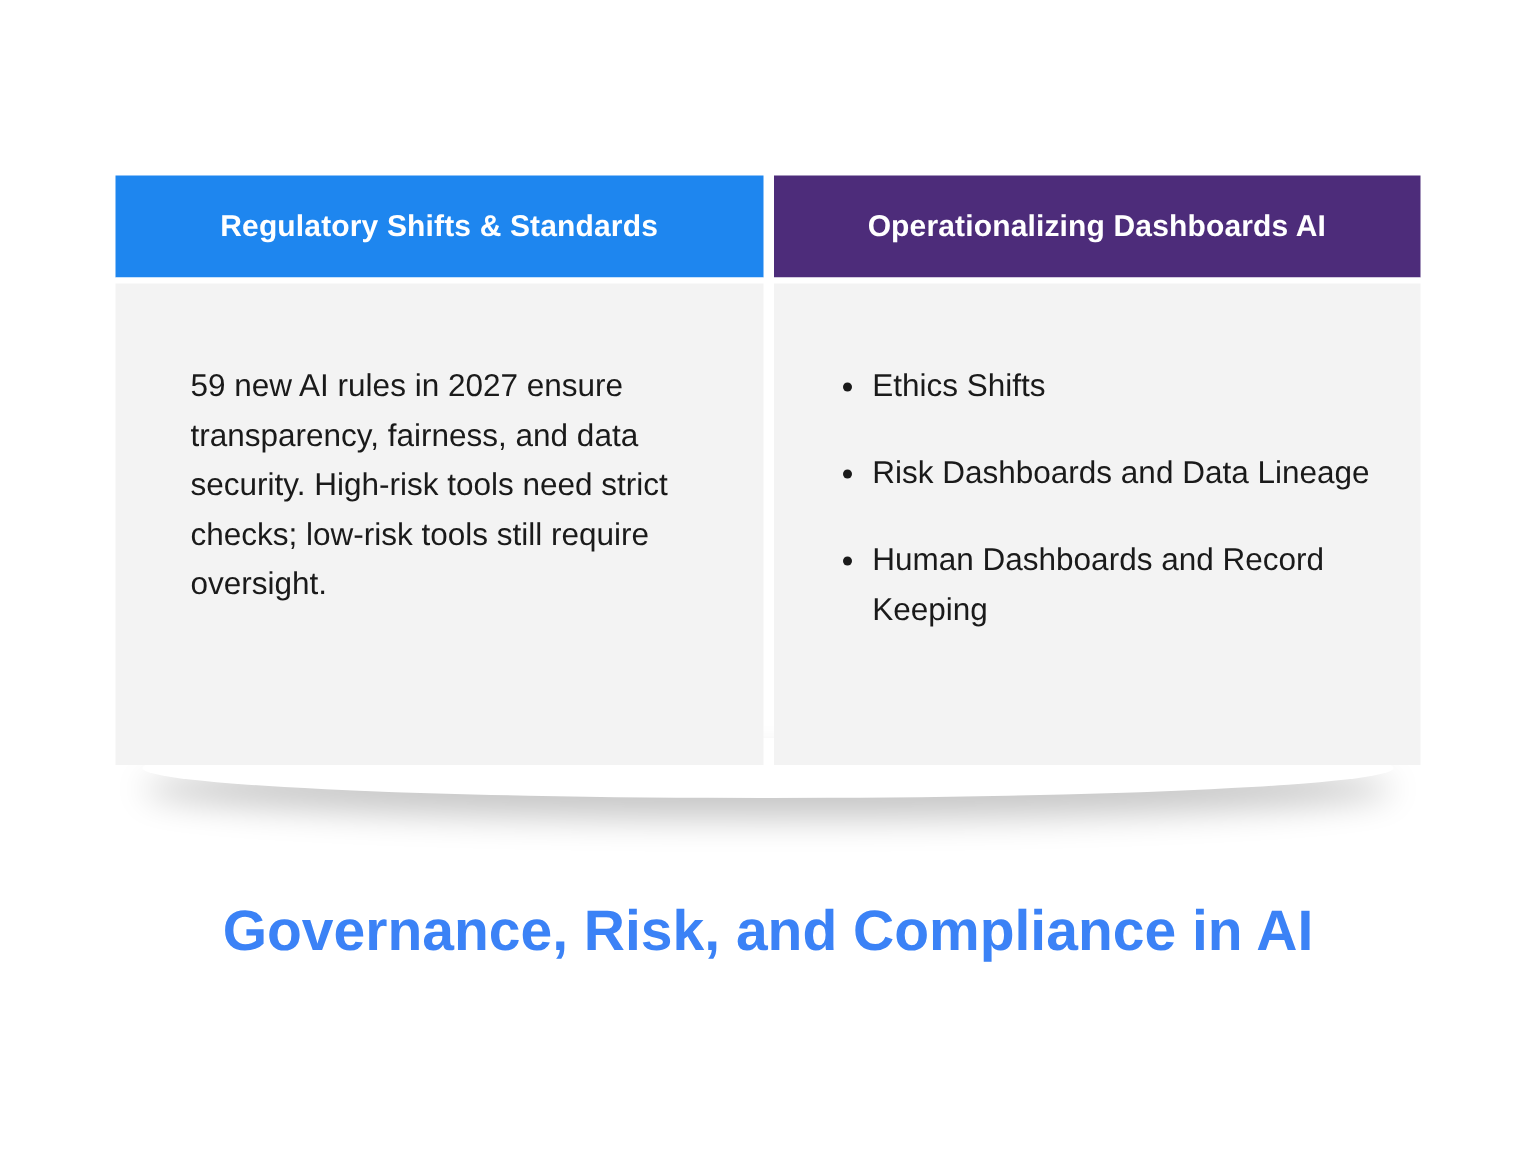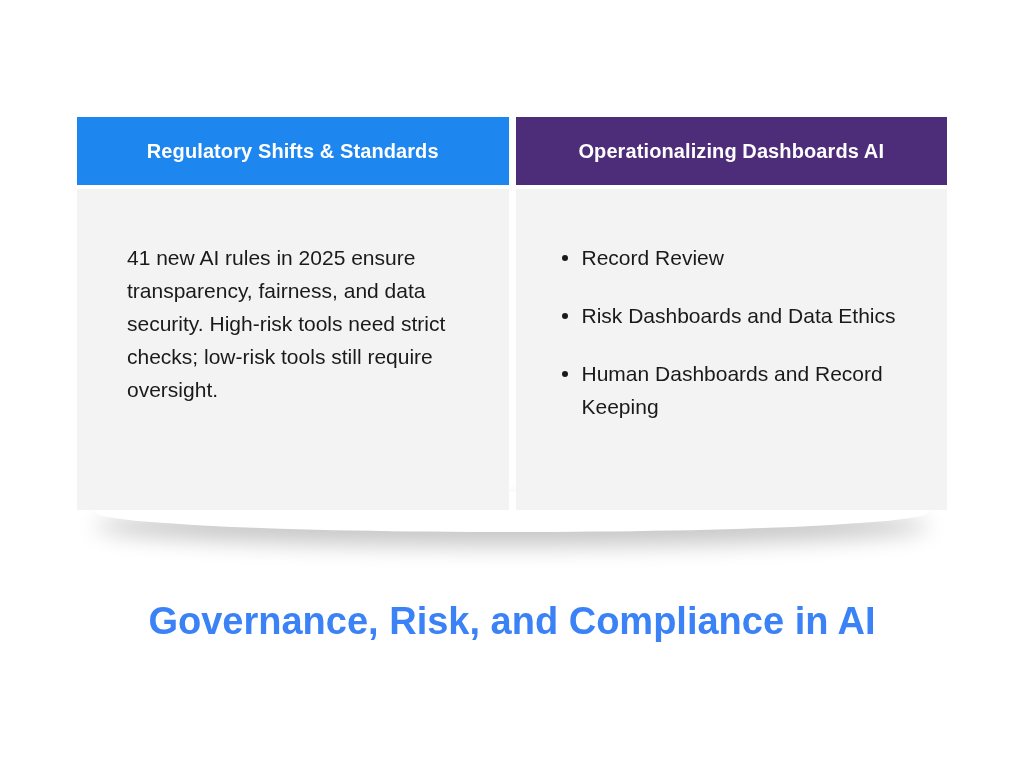--- a/index.html
+++ b/index.html
@@ -44,31 +44,31 @@
 
 <div class="panel-shadow"></div>
 
 <div class="cols">
   <div class="col left">
     <div class="col-header" style="background:#1e86ef;">
       <span>Regulatory Shifts &amp; Standards</span>
     </div>
     <div class="col-gap"></div>
     <div class="col-body">
-      <p>41 new AI rules in 2025 ensure transparency, fairness, and data security. High-risk tools need strict checks; low-risk tools still require oversight.</p>
+      <p>59 new AI rules in 2027 ensure transparency, fairness, and data security. High-risk tools need strict checks; low-risk tools still require oversight.</p>
     </div>
   </div>
   <div class="col right">
     <div class="col-header" style="background:#4d2c7a;">
       <span>Operationalizing Dashboards AI</span>
     </div>
     <div class="col-gap"></div>
     <div class="col-body">
       <ul>
-        <li><span class="bullet"></span><span>Record Review</span></li>
-        <li><span class="bullet"></span><span>Risk Dashboards and Data Ethics</span></li>
+        <li><span class="bullet"></span><span>Ethics Shifts</span></li>
+        <li><span class="bullet"></span><span>Risk Dashboards and Data Lineage</span></li>
         <li><span class="bullet"></span><span>Human Dashboards and Record Keeping</span></li>
       </ul>
     </div>
   </div>
 </div>
 
 <div class="title">Governance, Risk, and Compliance in AI</div>
 
 </body></html>

